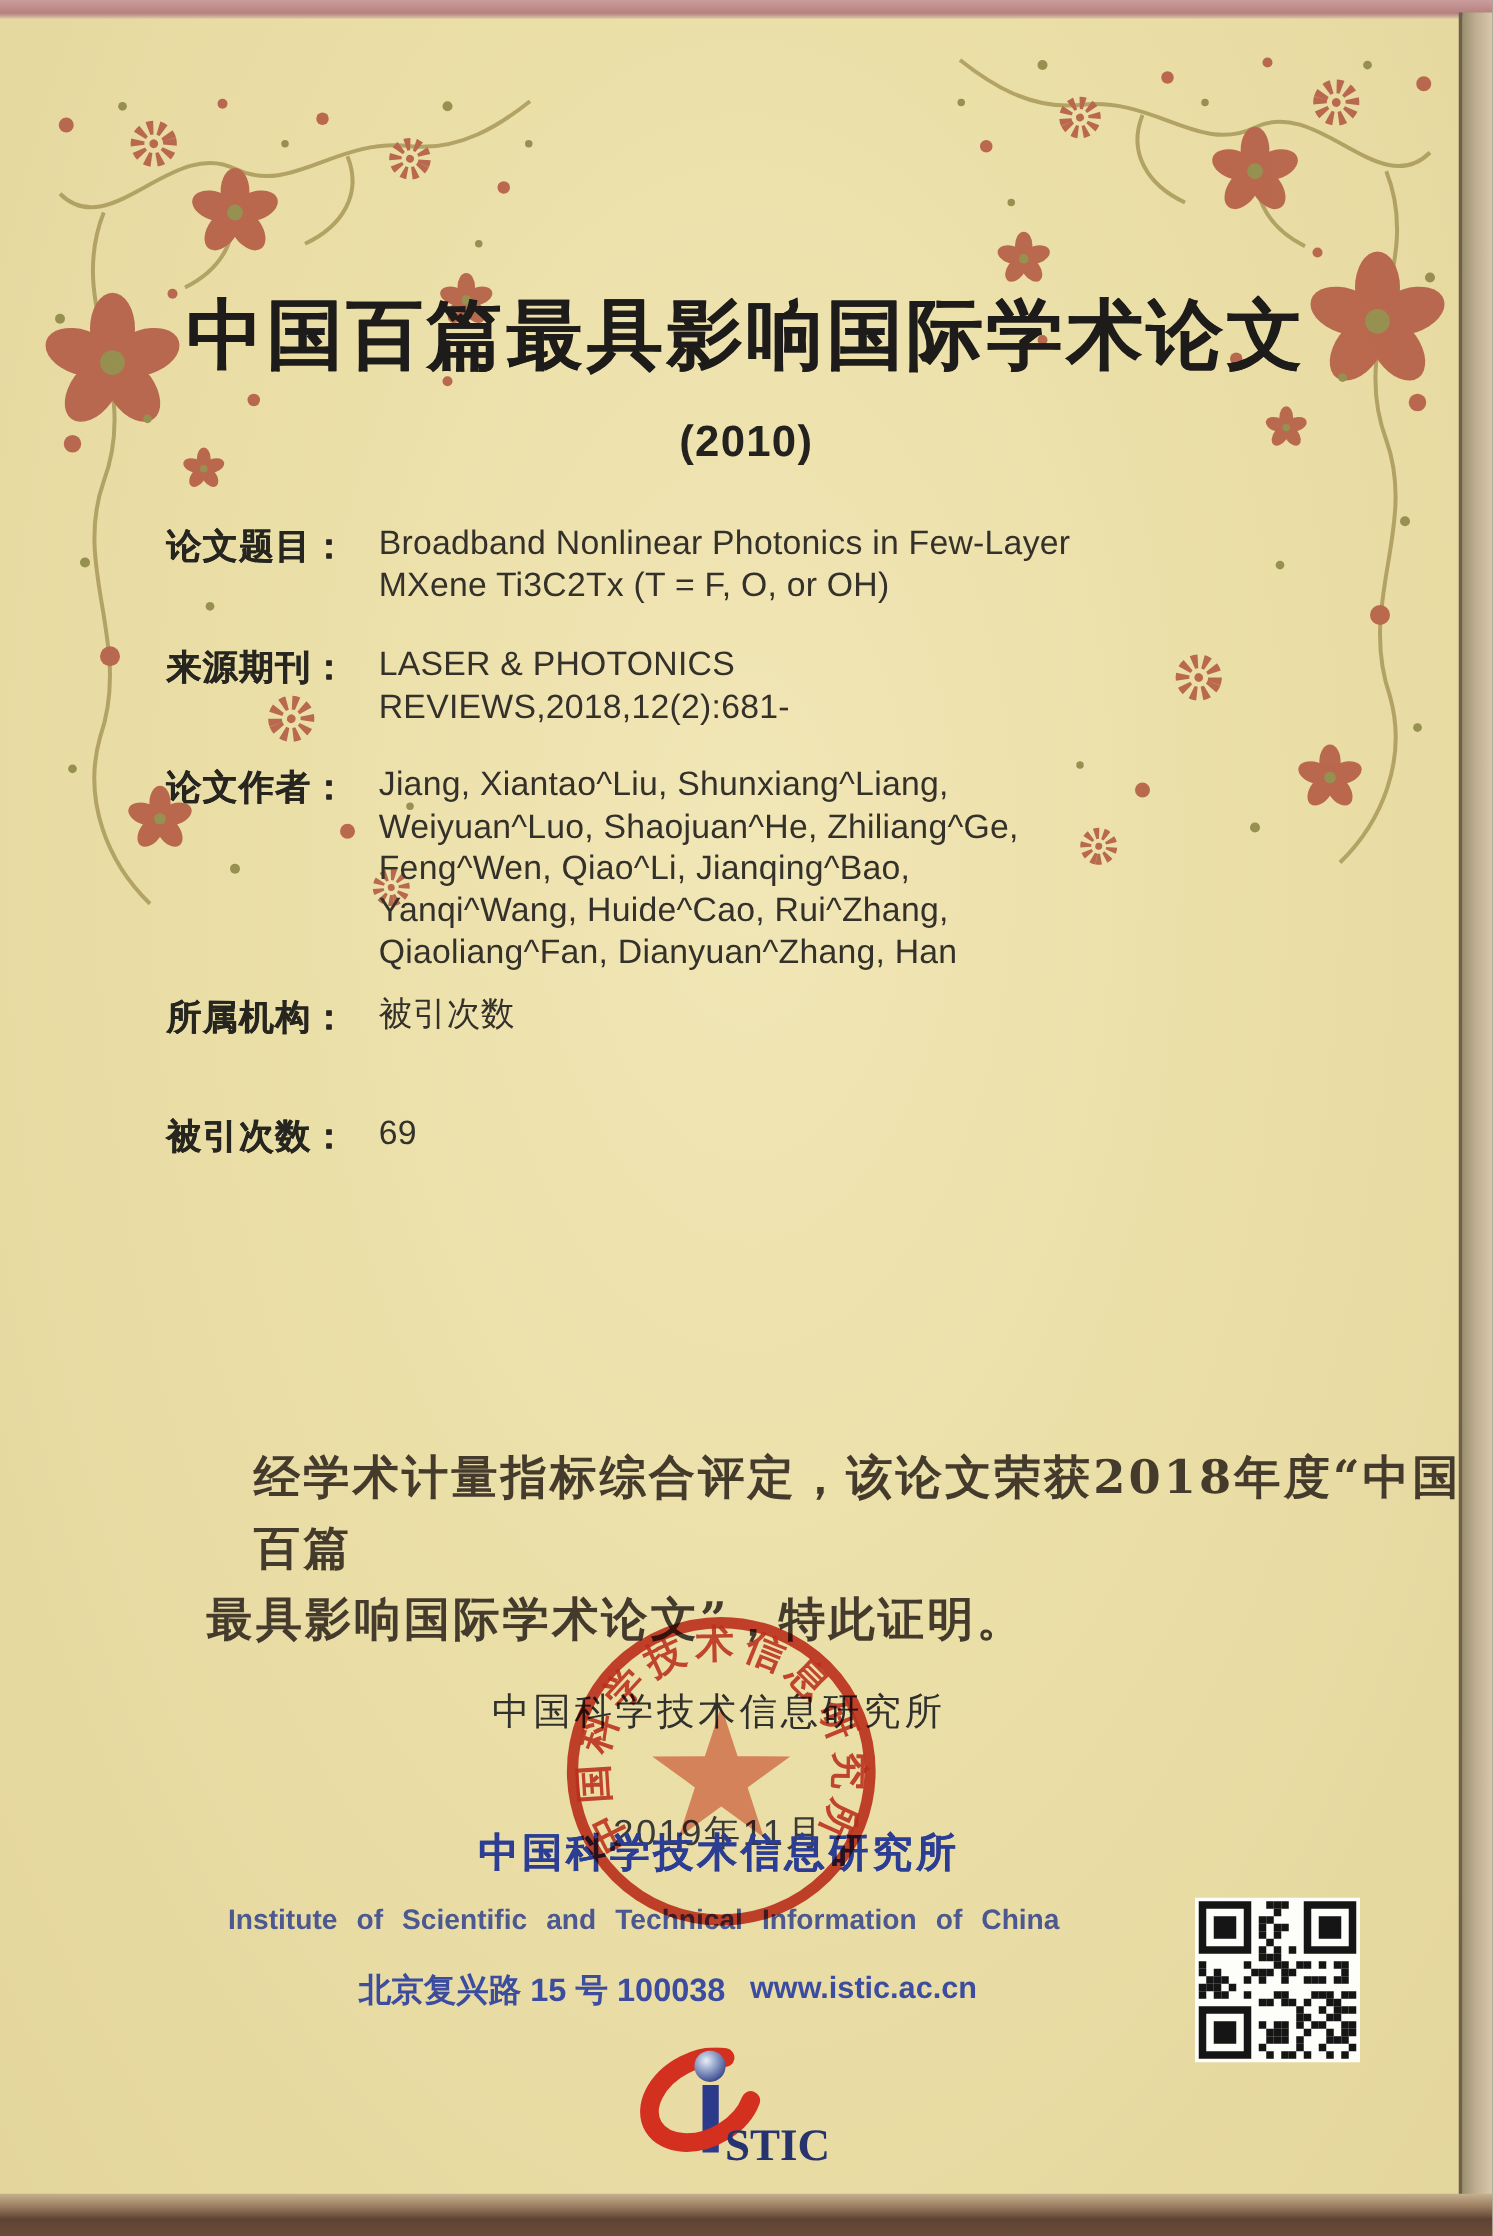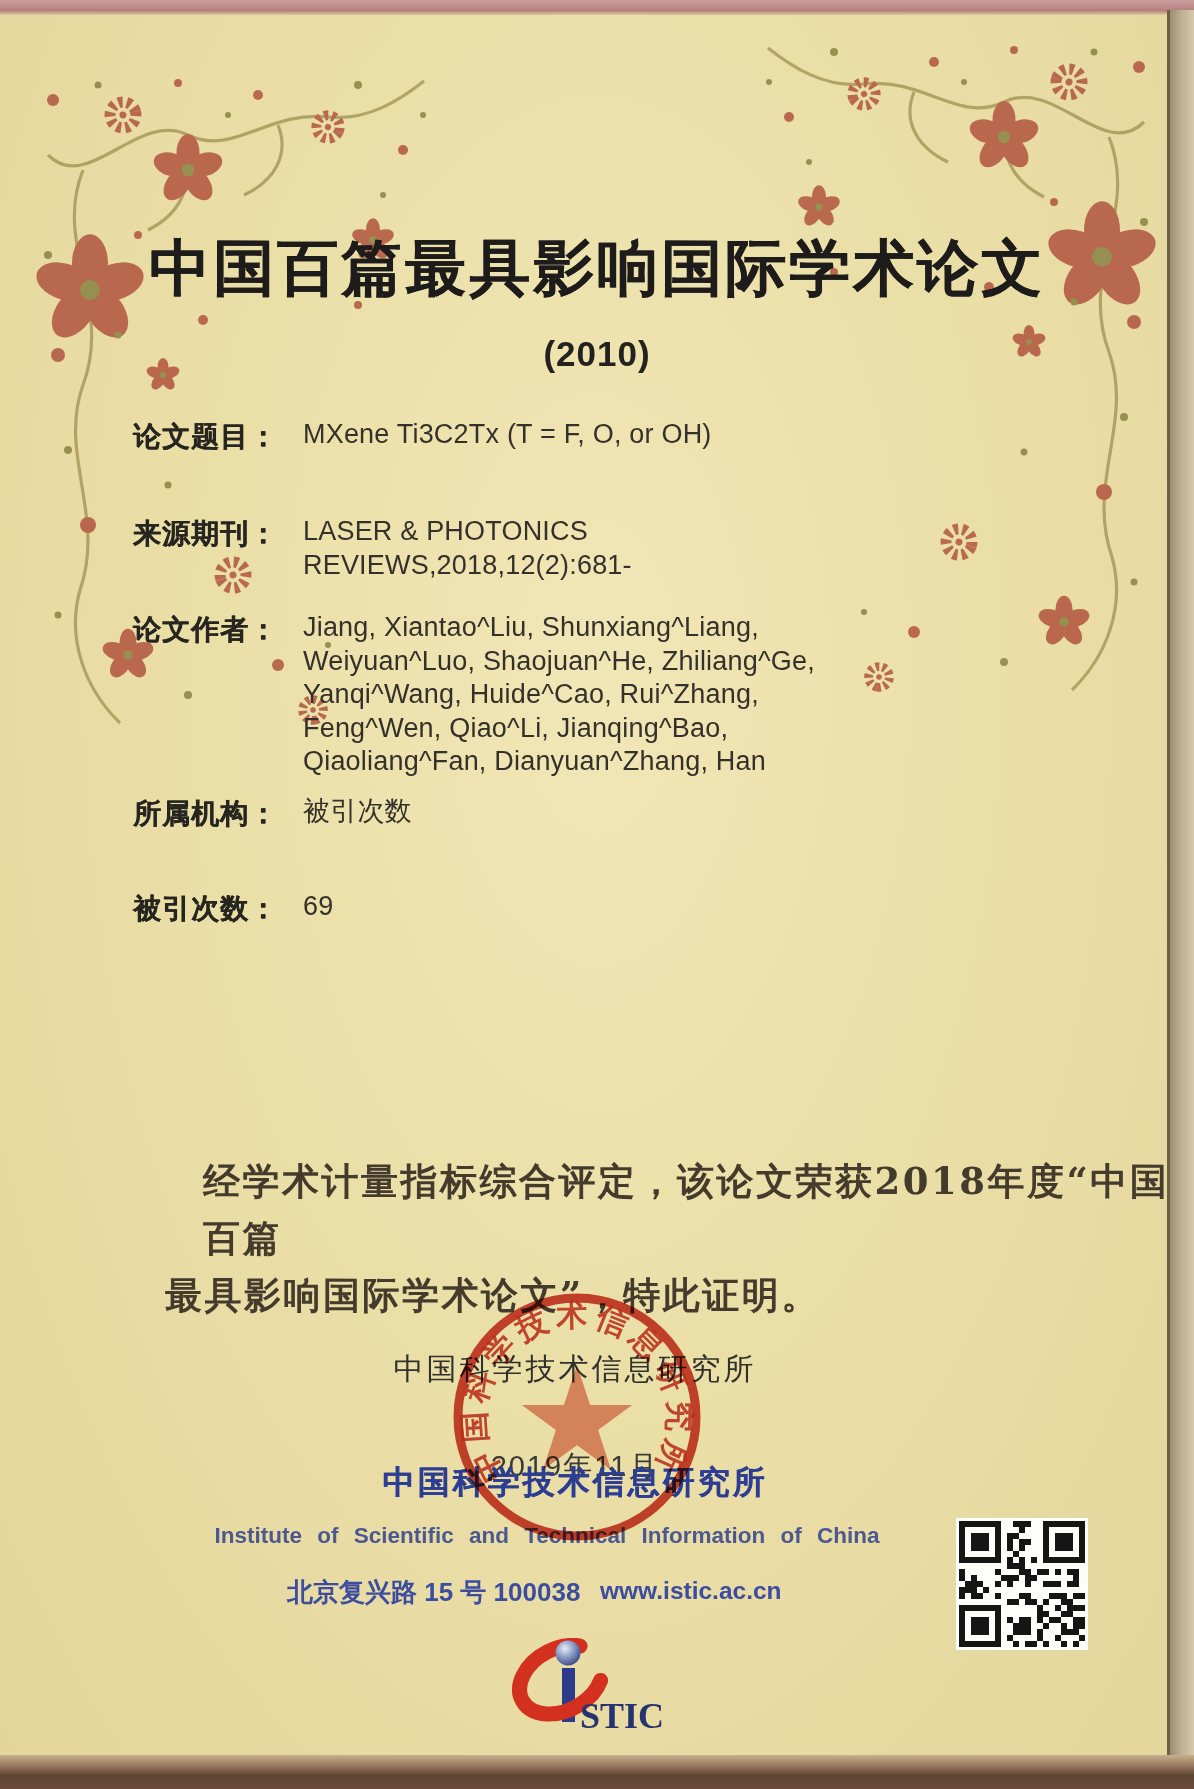--- a/index.html
+++ b/index.html
@@ -36,21 +36,21 @@
   .row-1{top:418px;} .row-2{top:515px;} .row-3{top:611px;} .row-4{top:795px;} .row-5{top:890px;}
   .statement{position:absolute;left:165px;top:1153px;z-index:2;
     font-family:"DejaVu Serif","Liberation Serif",serif;font-size:37px;font-weight:600;
     color:#443b2d;line-height:57px;letter-spacing:2.5px;}
   .statement .ln1{padding-left:38px;}
   .center-line{position:absolute;left:0;width:1150px;text-align:center;z-index:2;}
   .issuer-cn{top:1349px;font-size:30px;color:#30302c;letter-spacing:3px;}
   .issue-date{top:1407px;font-size:29px;color:#3a3a36;letter-spacing:2px;margin-top:40px;}
   .org-cn{top:1461px;font-size:32px;font-weight:800;color:#2c3d94;letter-spacing:3px;
     text-shadow:.4px 0 0 currentColor;}
-  .org-en{top:1523px;width:1030px;font-size:22.5px;font-weight:600;color:#4c5890;word-spacing:9px;padding-left:32px;}
+  .org-en{top:1523px;width:1030px;font-size:22.5px;font-weight:600;color:#4c5890;word-spacing:9px;}
   .addr{position:absolute;left:287px;top:1575px;z-index:2;font-size:26px;font-weight:700;color:#3c4da0;}
   .site{position:absolute;left:600px;top:1577px;z-index:2;font-size:24.5px;font-weight:700;color:#3c4da0;}
   
   .seal{position:absolute;left:447px;top:1287px;width:260px;height:260px;z-index:4;
     mix-blend-mode:multiply;opacity:.95;}
   .qr{position:absolute;left:956px;top:1518px;width:132px;height:132px;z-index:3;}
   .logo{position:absolute;left:500px;top:1638px;width:180px;height:110px;z-index:2;}
   .hidden-defs{position:absolute;width:0;height:0;overflow:hidden;}
 </style>
 </head>
@@ -134,36 +134,37 @@
   <svg class="orn orn-br" viewBox="0 0 400 700">
       <use href="#orn"></use>
     </svg>
 
   <div class="title">中国百篇最具影响国际学术论文</div>
   <div class="year">(2010)</div>
 
   <div class="field-row row-1">
     <div class="field-label">论文题目：</div>
     <div class="field-value">
+        <div>Broadband Nonlinear Photonics in Few-Layer</div>
         <div>MXene Ti3C2Tx (T = F, O, or OH)</div>
       </div>
   </div>
   <div class="field-row row-2">
     <div class="field-label">来源期刊：</div>
     <div class="field-value">
         <div>LASER &amp; PHOTONICS REVIEWS,2018,12(2):681-</div>
       </div>
   </div>
   <div class="field-row row-3">
     <div class="field-label">论文作者：</div>
     <div class="field-value">
         <div>Jiang, Xiantao^Liu, Shunxiang^Liang,</div>
         <div>Weiyuan^Luo, Shaojuan^He, Zhiliang^Ge,</div>
+        <div>Feng^Wen, Qiao^Li, Jianqing^Bao,</div>
         <div>Yanqi^Wang, Huide^Cao, Rui^Zhang,</div>
-        <div>Feng^Wen, Qiao^Li, Jianqing^Bao,</div>
         <div>Qiaoliang^Fan, Dianyuan^Zhang, Han</div>
       </div>
   </div>
   <div class="field-row row-4">
     <div class="field-label">所属机构：</div>
     <div class="field-value">
         <div>被引次数</div>
       </div>
   </div>
   <div class="field-row row-5">

